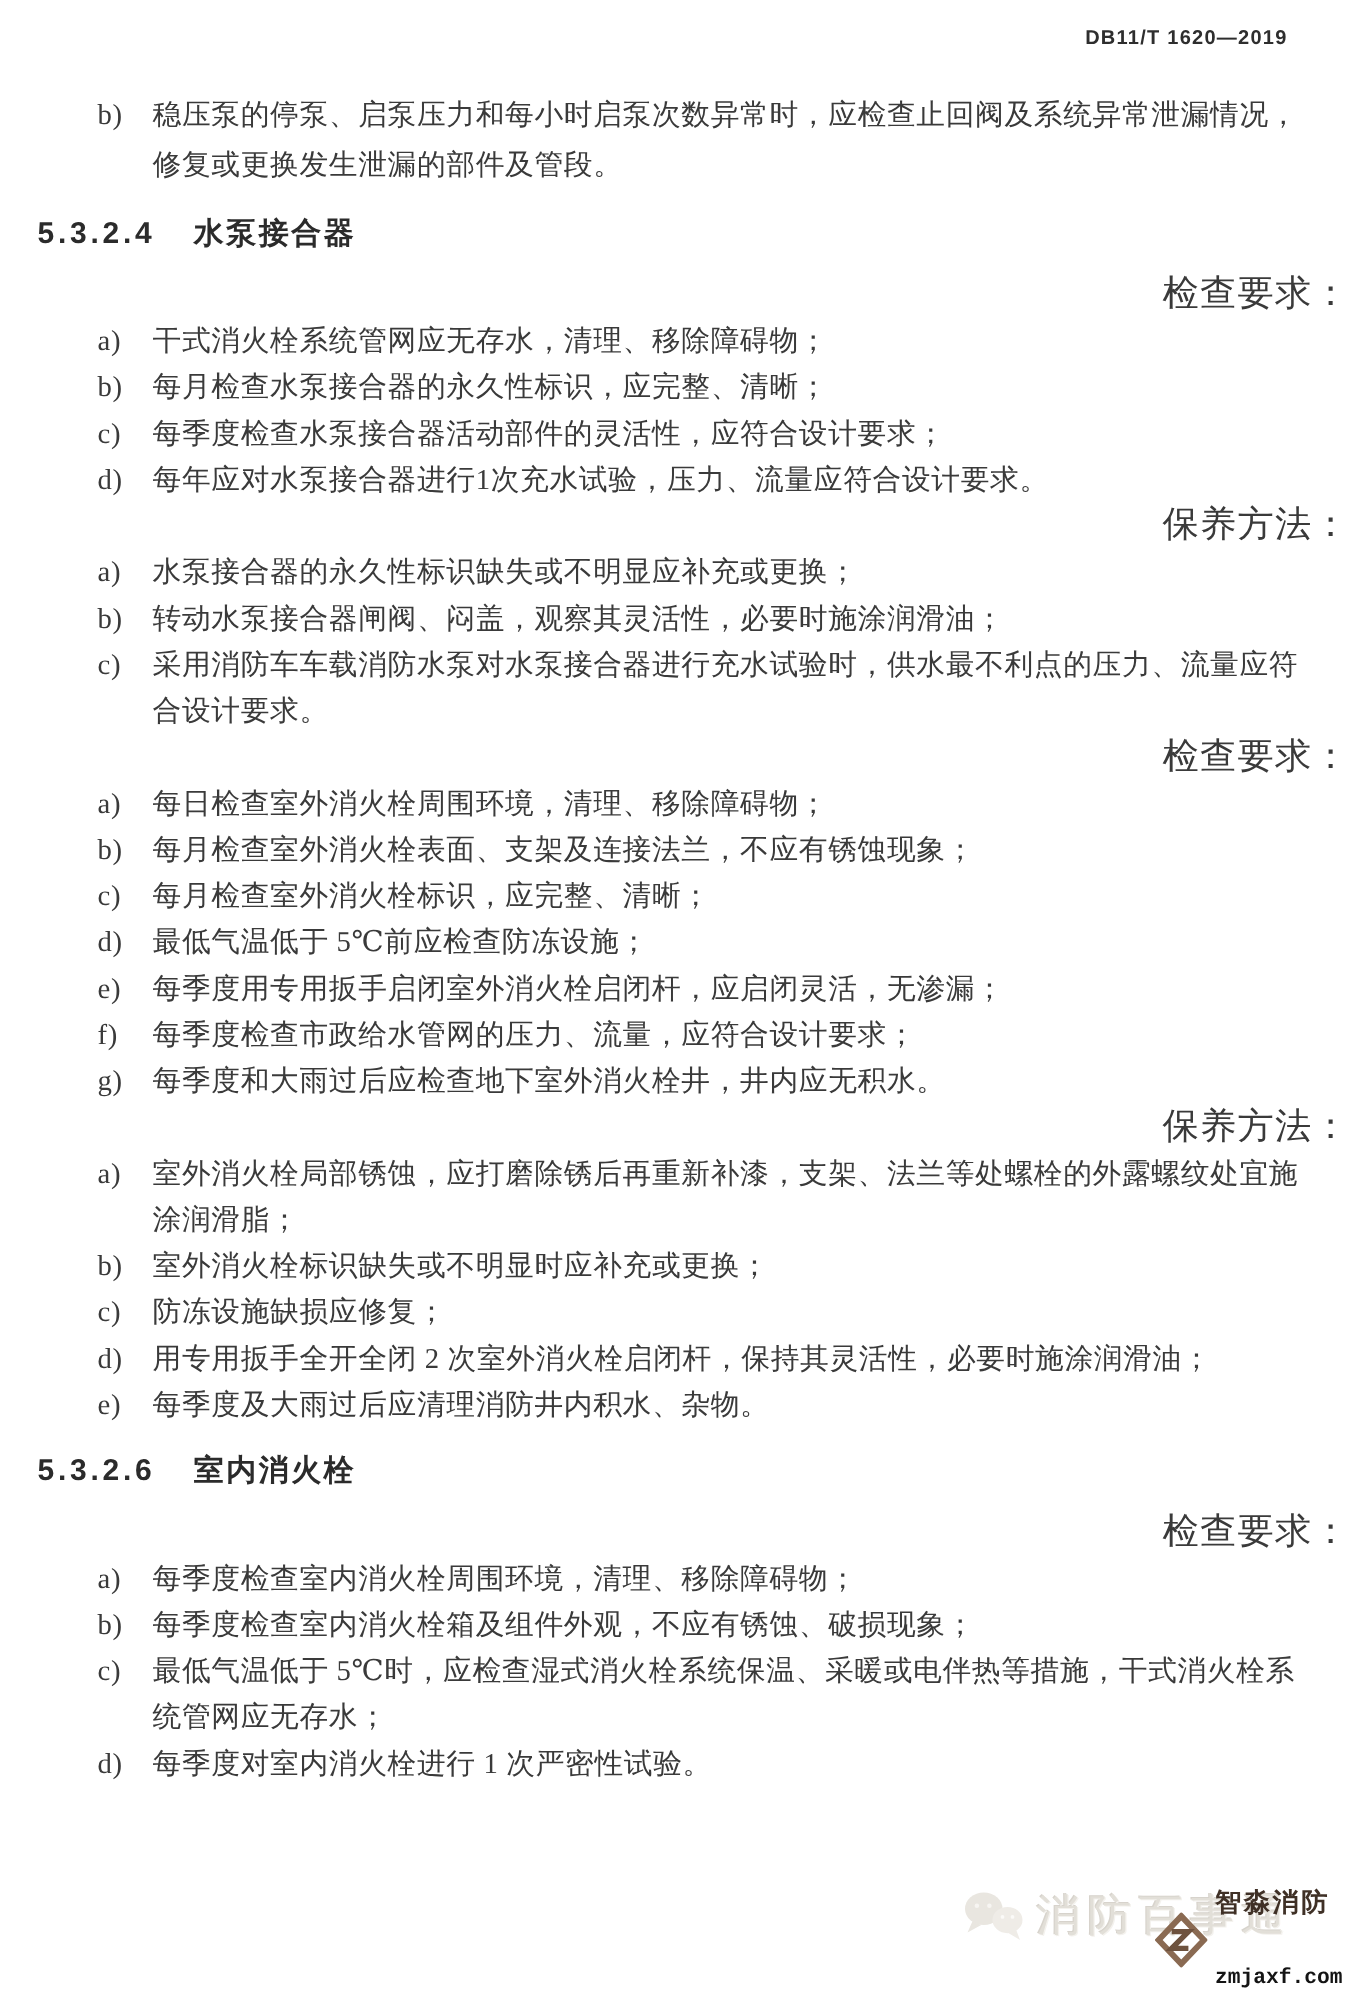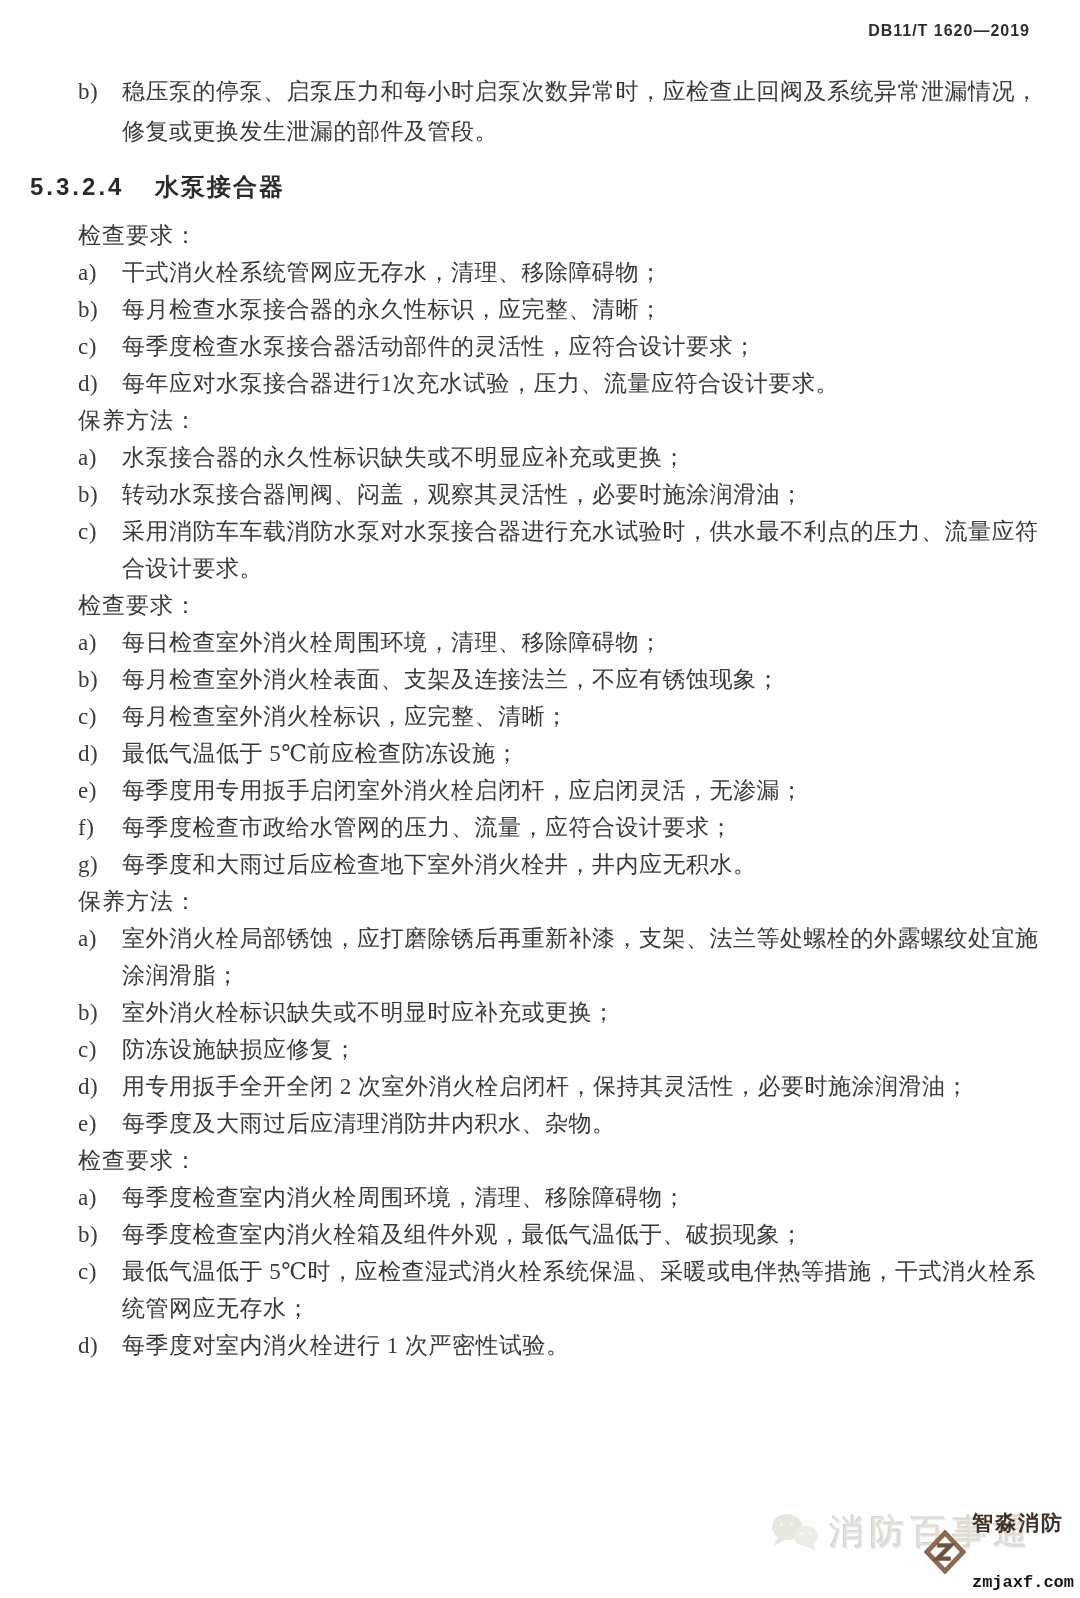--- a/index.html
+++ b/index.html
@@ -49,23 +49,24 @@
     font-size: 24px;
     color: #2b2b2b;
     line-height: 34px;
   }
   .sec-num { letter-spacing: 3px; margin-right: 24px; font-weight: 700; }
   .sec-title { letter-spacing: 2px; }
 
   
   .blk-heading {
     margin-left: 78px;
-    font-size: 23px;
+    font-size: 29px;
     line-height: 37px;
     letter-spacing: 1px;
+    text-align: right;
   }
 
   
   .wm-brand {
     position: absolute;
     right: 46px; bottom: 42px;
     display: flex; align-items: center; gap: 8px;
     color: #e2dfd8;
     font-size: 35px;
     letter-spacing: 6px;
@@ -185,29 +186,33 @@
     </div>
     <div class="li">
       <span class="li-label">d)</span>
       <span class="li-text">用专用扳手全开全闭 2 次室外消火栓启闭杆，保持其灵活性，必要时施涂润滑油；</span>
     </div>
     <div class="li">
       <span class="li-label">e)</span>
       <span class="li-text">每季度及大雨过后应清理消防井内积水、杂物。</span>
     </div>
 
+    <div class="sec">
+      <span class="sec-num">5.3.2.6</span>
+      <span class="sec-title">室内消火栓</span>
+    </div>
 
     <div class="blk-heading">检查要求：</div>
     <div class="li">
       <span class="li-label">a)</span>
       <span class="li-text">每季度检查室内消火栓周围环境，清理、移除障碍物；</span>
     </div>
     <div class="li">
       <span class="li-label">b)</span>
-      <span class="li-text">每季度检查室内消火栓箱及组件外观，最低气温低于、破损现象；</span>
+      <span class="li-text">每季度检查室内消火栓箱及组件外观，不应有锈蚀、破损现象；</span>
     </div>
     <div class="li">
       <span class="li-label">c)</span>
       <span class="li-text">最低气温低于 5℃时，应检查湿式消火栓系统保温、采暖或电伴热等措施，干式消火栓系统管网应无存水；</span>
     </div>
     <div class="li">
       <span class="li-label">d)</span>
       <span class="li-text">每季度对室内消火栓进行 1 次严密性试验。</span>
     </div>
 

